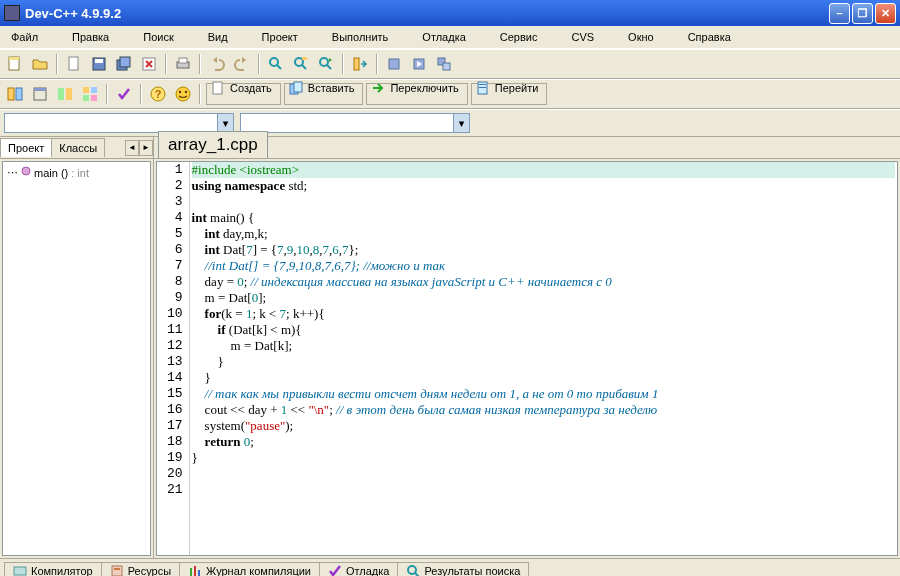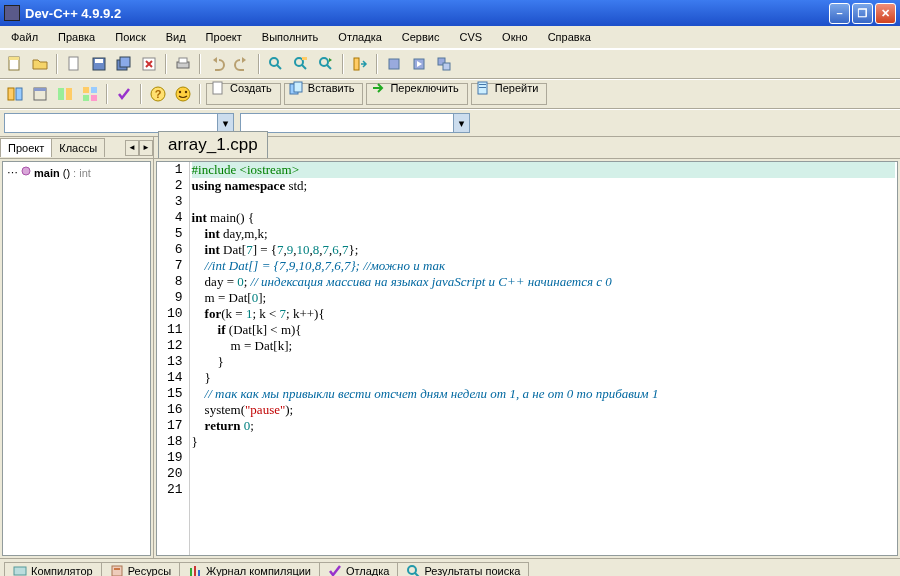--- a/index.html
+++ b/index.html
@@ -3,40 +3,40 @@
 <meta charset="utf-8">
 <style>
 * { box-sizing: border-box; margin: 0; padding: 0; }
 body { font-family: Tahoma, sans-serif; font-size: 11px; background: #ece9d8; width: 900px; height: 576px; overflow: hidden; }
 .titlebar { background: linear-gradient(#3c7bef,#1c4fc9); height: 26px; display: flex; align-items: center; padding: 13px 4px; color: #fff; font-weight: bold; }
 .titlebar .icon { width: 16px; height: 16px; background: #5a5a8a; margin-right: 5px; border: 1px solid #222; }
 .titlebar .title { flex: 1; font-size: 13px; }
 .winbtns { display: flex; gap: 2px; }
 .winbtn { width: 21px; height: 21px; background: linear-gradient(#7ba7e8,#3868c7); border: 1px solid #fff; border-radius: 3px; display: flex; align-items: center; justify-content: center; color: #fff; font-weight: bold; font-size: 11px; }
 .winbtn.close { background: linear-gradient(#f08f7a,#d0421f); }
-.menubar { background: #ece9d8; padding: 3px 4px; display: flex; gap: 6px; border-bottom: 1px solid #fff; }
+.menubar { background: #ece9d8; padding: 3px 4px; display: flex; gap: 20px; border-bottom: 1px solid #fff; }
 .menubar span { padding: 2px 7px; cursor: default; }
 .toolbar { background: #ece9d8; padding: 3px 4px; display: flex; align-items: center; gap: 3px; border-top: 1px solid #fff; border-bottom: 1px solid #aca899; }
 .tbtn { width: 22px; height: 22px; display: flex; align-items: center; justify-content: center; }
 .tsep { width: 2px; height: 20px; border-left: 1px solid #aca899; border-right: 1px solid #fff; margin: 0 2px; }
 .tbtn-wide { height: 22px; padding: 0 8px 12px 3px; display: flex; align-items: center; gap: 4px; border: 1px solid #aca899; background: #ece9d8; }
 .tbtn-wide .ic { width: 16px; height: 16px; display: flex; align-items: center; justify-content: center; }
 .combo-row { background: #ece9d8; padding: 3px 4px; display: flex; gap: 6px; border-top: 1px solid #fff; border-bottom: 1px solid #aca899; }
 .combo { background: #fff; border: 1px solid #7f9db9; height: 20px; width: 230px; display: flex; }
 .combo .dd { width: 16px; background: #cde; border-left: 1px solid #7f9db9; margin-left: auto; display:flex; align-items:center; justify-content:center; }
 .workspace { display: flex; height: 421px; }
 .sidebar { width: 154px; background: #ece9d8; border-right: 1px solid #aca899; display:flex; flex-direction:column; }
 .side-tabs { display: flex; align-items: center; background:#ece9d8; border-bottom:1px solid #aca899; height:22px; }
 .side-tab { padding: 3px 7px; border:1px solid #aca899; border-bottom:none; background:#ece9d8; margin-right:-1px; font-size:11px; }
 .side-tab.active { background:#fff; }
 .side-scroll { display:flex; margin-left:auto; }
 .side-scroll .sb { width:14px; height:16px; border:1px solid #aca899; background:#ece9d8; display:flex; align-items:center; justify-content:center; font-size:8px; }
 .tree { flex:1; background:#fff; border:1px solid #919b9c; margin:2px; padding:4px; overflow:auto; }
 .tree .node { display:flex; align-items:center; gap:3px; }
-.tree .node .fname { font-weight:bold; }
+.tree .node .fname { font-weight:normal; }
 .tree .node .ftype { color:#888; }
 .editor-area { flex:1; display:flex; flex-direction:column; }
 .file-tabs { height:22px; background:#ece9d8; display:flex; align-items:flex-end; padding-left:4px; border-bottom:1px solid #aca899; }
 .file-tab { padding:3px 9px; border:1px solid #919b9c; border-bottom:none; background:#ece9d8; font-size:17px; }
 .editor { flex:1; background:#fff; border:1px solid #919b9c; margin:2px; display:flex; overflow:hidden; font-family:'Courier New',monospace; font-size:13px; }
 .gutter { background:#fff; color:#000; text-align:right; padding:0 6px 0 10px; border-right:1px solid #ccc; user-select:none; }
 .gutter div { height:16px; line-height:16px; }
 .code { flex:1; padding:0 2px; overflow:auto;font-family:Liberation Serif, serif; }
 .code .line { height:16px; line-height:16px; white-space:pre; }
 .code .line.hl { background:#d4f0e8; }
@@ -335,20 +335,21 @@
           <div class="line">    <span class="kw">int</span> Dat[<span class="num">7</span>] = {<span class="num">7</span>,<span class="num">9</span>,<span class="num">10</span>,<span class="num">8</span>,<span class="num">7</span>,<span class="num">6</span>,<span class="num">7</span>};</div>
           <div class="line">    <span class="cm">//int Dat[] = {7,9,10,8,7,6,7}; //можно и так</span></div>
           <div class="line">    day = <span class="num">0</span>; <span class="cm">// индексация массива на языках javaScript и C++ начинается с 0</span></div>
           <div class="line">    m = Dat[<span class="num">0</span>];</div>
           <div class="line">    <span class="kw">for</span>(k = <span class="num">1</span>; k &lt; <span class="num">7</span>; k++){</div>
           <div class="line">        <span class="kw">if</span> (Dat[k] &lt; m){</div>
           <div class="line">            m = Dat[k];</div>
           <div class="line">        }</div>
           <div class="line">    }</div>
           <div class="line">    <span class="cm">// так как мы привыкли вести отсчет дням недели от 1, а не от 0 то прибавим 1</span></div>
+          <div class="line">    cout &lt;&lt; day + <span class="num">1</span> &lt;&lt; <span class="str">"\n"</span>; <span class="cm">// в этот день была самая низкая температура за неделю</span></div>
           <div class="line">    system(<span class="str">"pause"</span>);</div>
           <div class="line">    <span class="kw">return</span> <span class="num">0</span>;</div>
           <div class="line">}</div>
           <div class="line"></div>
         </div>
     </div>
   </div>
 </div>
 
 <div class="bottom-tabs" id="btabs">

